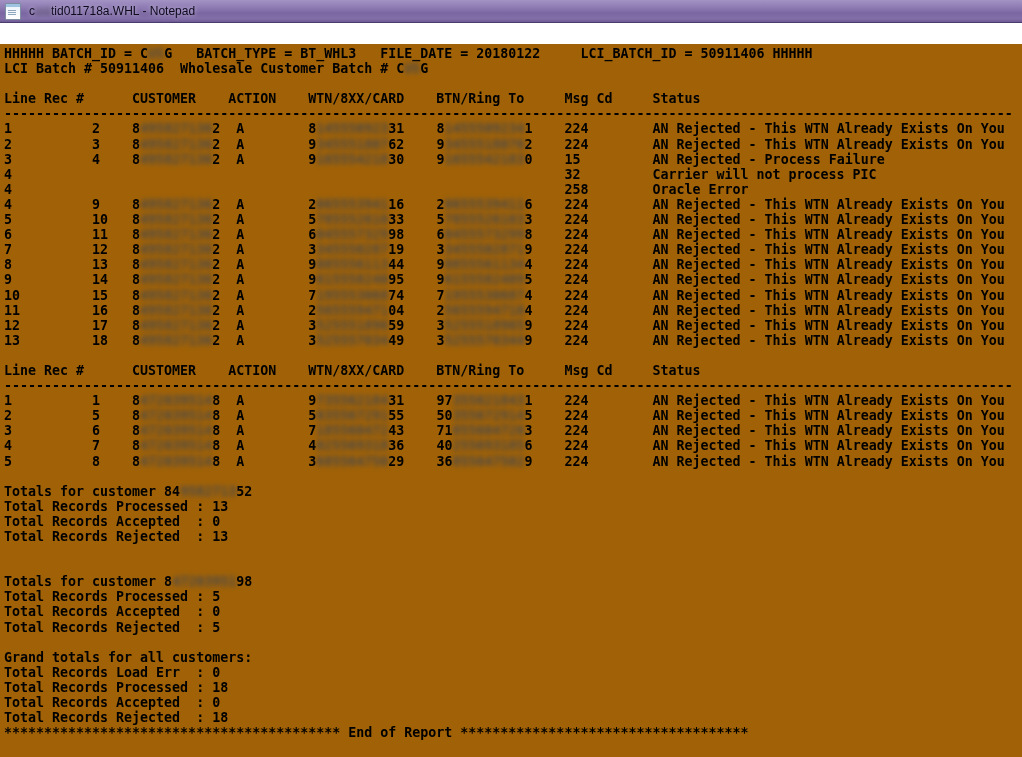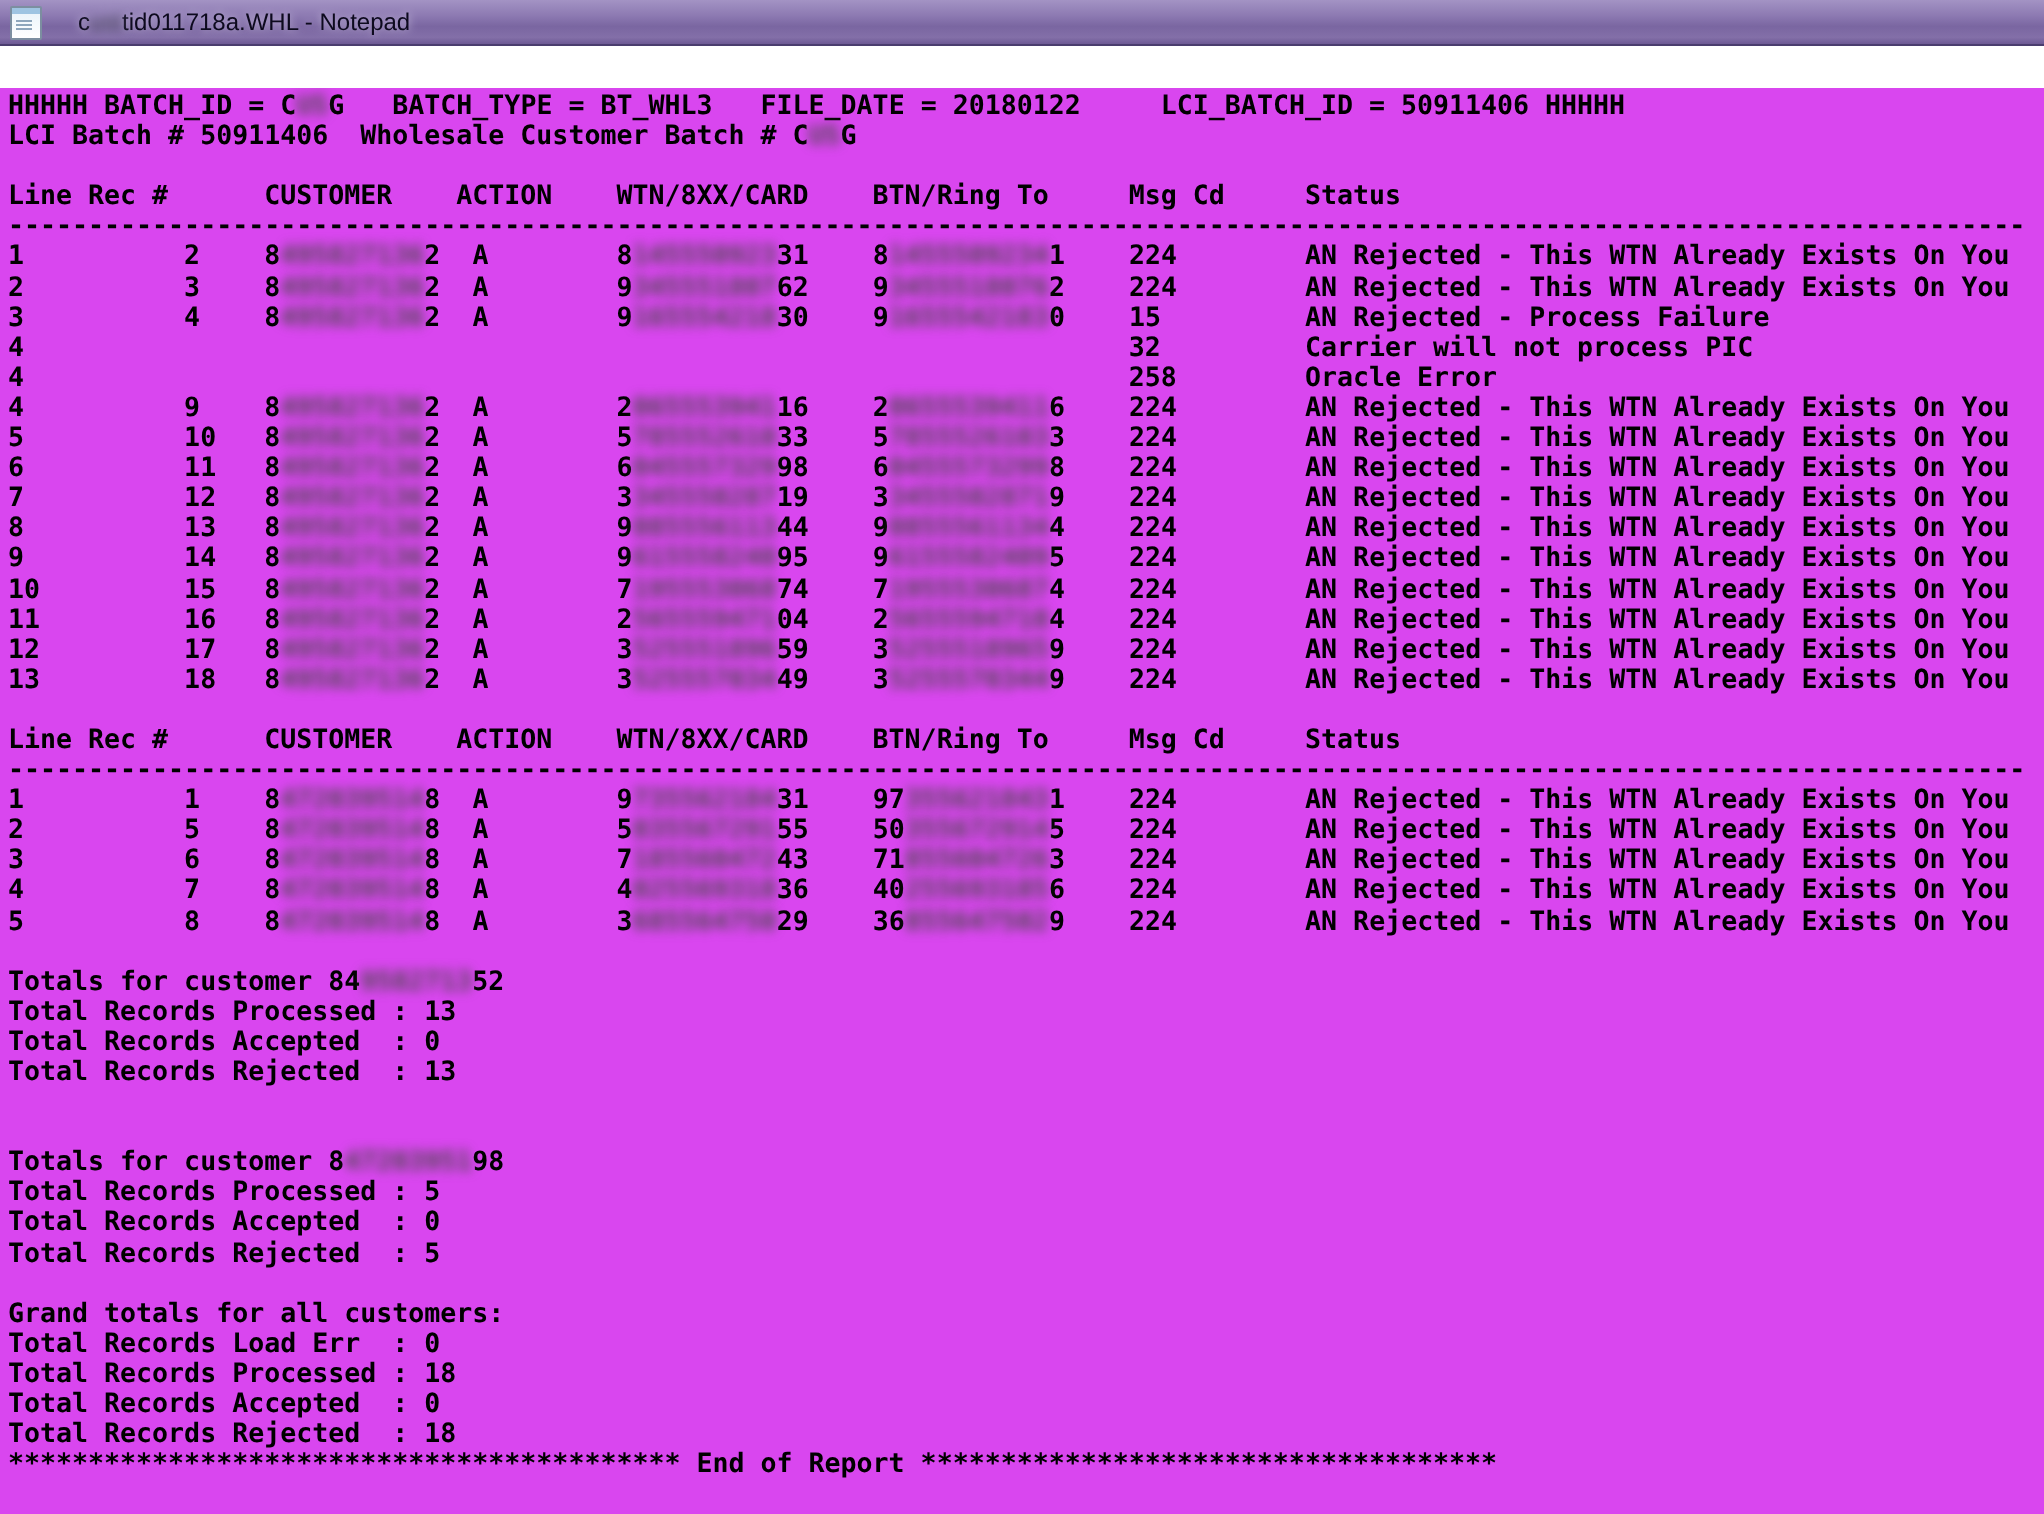--- a/index.html
+++ b/index.html
@@ -18,41 +18,41 @@
     width:14px;height:15px;position:relative;flex:0 0 auto;
     background:linear-gradient(180deg,#e8f2fa 0%,#ffffff 100%);
     border:1px solid #7c8ea0;border-radius:1px;
     box-shadow:inset 0 3px 0 #9fc4e2;
   }
   .np-icon:before{
     content:"";position:absolute;left:2px;top:6px;width:8px;height:1px;
     background:#8ea6bc;box-shadow:0 2px 0 #8ea6bc,0 4px 0 #8ea6bc;
   }
   .win-title{
-    margin-left:18px;font-size:12px;color:#0d0a1e;
+    margin-left:8px;font-size:12px;color:#0d0a1e;
     text-shadow:0 0 4px #cfc5e2;white-space:pre;
   }
   .win-title .redact{filter:blur(2.5px);color:#3a3450;}
 
   
   .menubar{
     height:19px;
     background:linear-gradient(180deg,#fdfdfe 0%,#f0f3f8 50%,#dde3ee 100%);
     border-top:1px solid #f6f8fb;
     border-bottom:2px solid #4d8aa0;
     display:flex;align-items:center;
     font-size:12px;color:#000;
   }
   .menu-item{padding:2px 7px;white-space:pre;}
   .menu-item u{text-decoration:underline;}
 
   
   .text-area{
     position:absolute;top:44px;left:0;right:0;bottom:0;
-    background:#d946ef;
+    background:#a16207;
     padding:2px 0 0 4px;
     font-family:"DejaVu Sans Mono",monospace;
     font-weight:bold;
     font-size:13.3px;
     line-height:15.1px;
     color:#000;
     white-space:pre;
     overflow:hidden;
   }
   .ln{height:15.1px;white-space:pre;}

